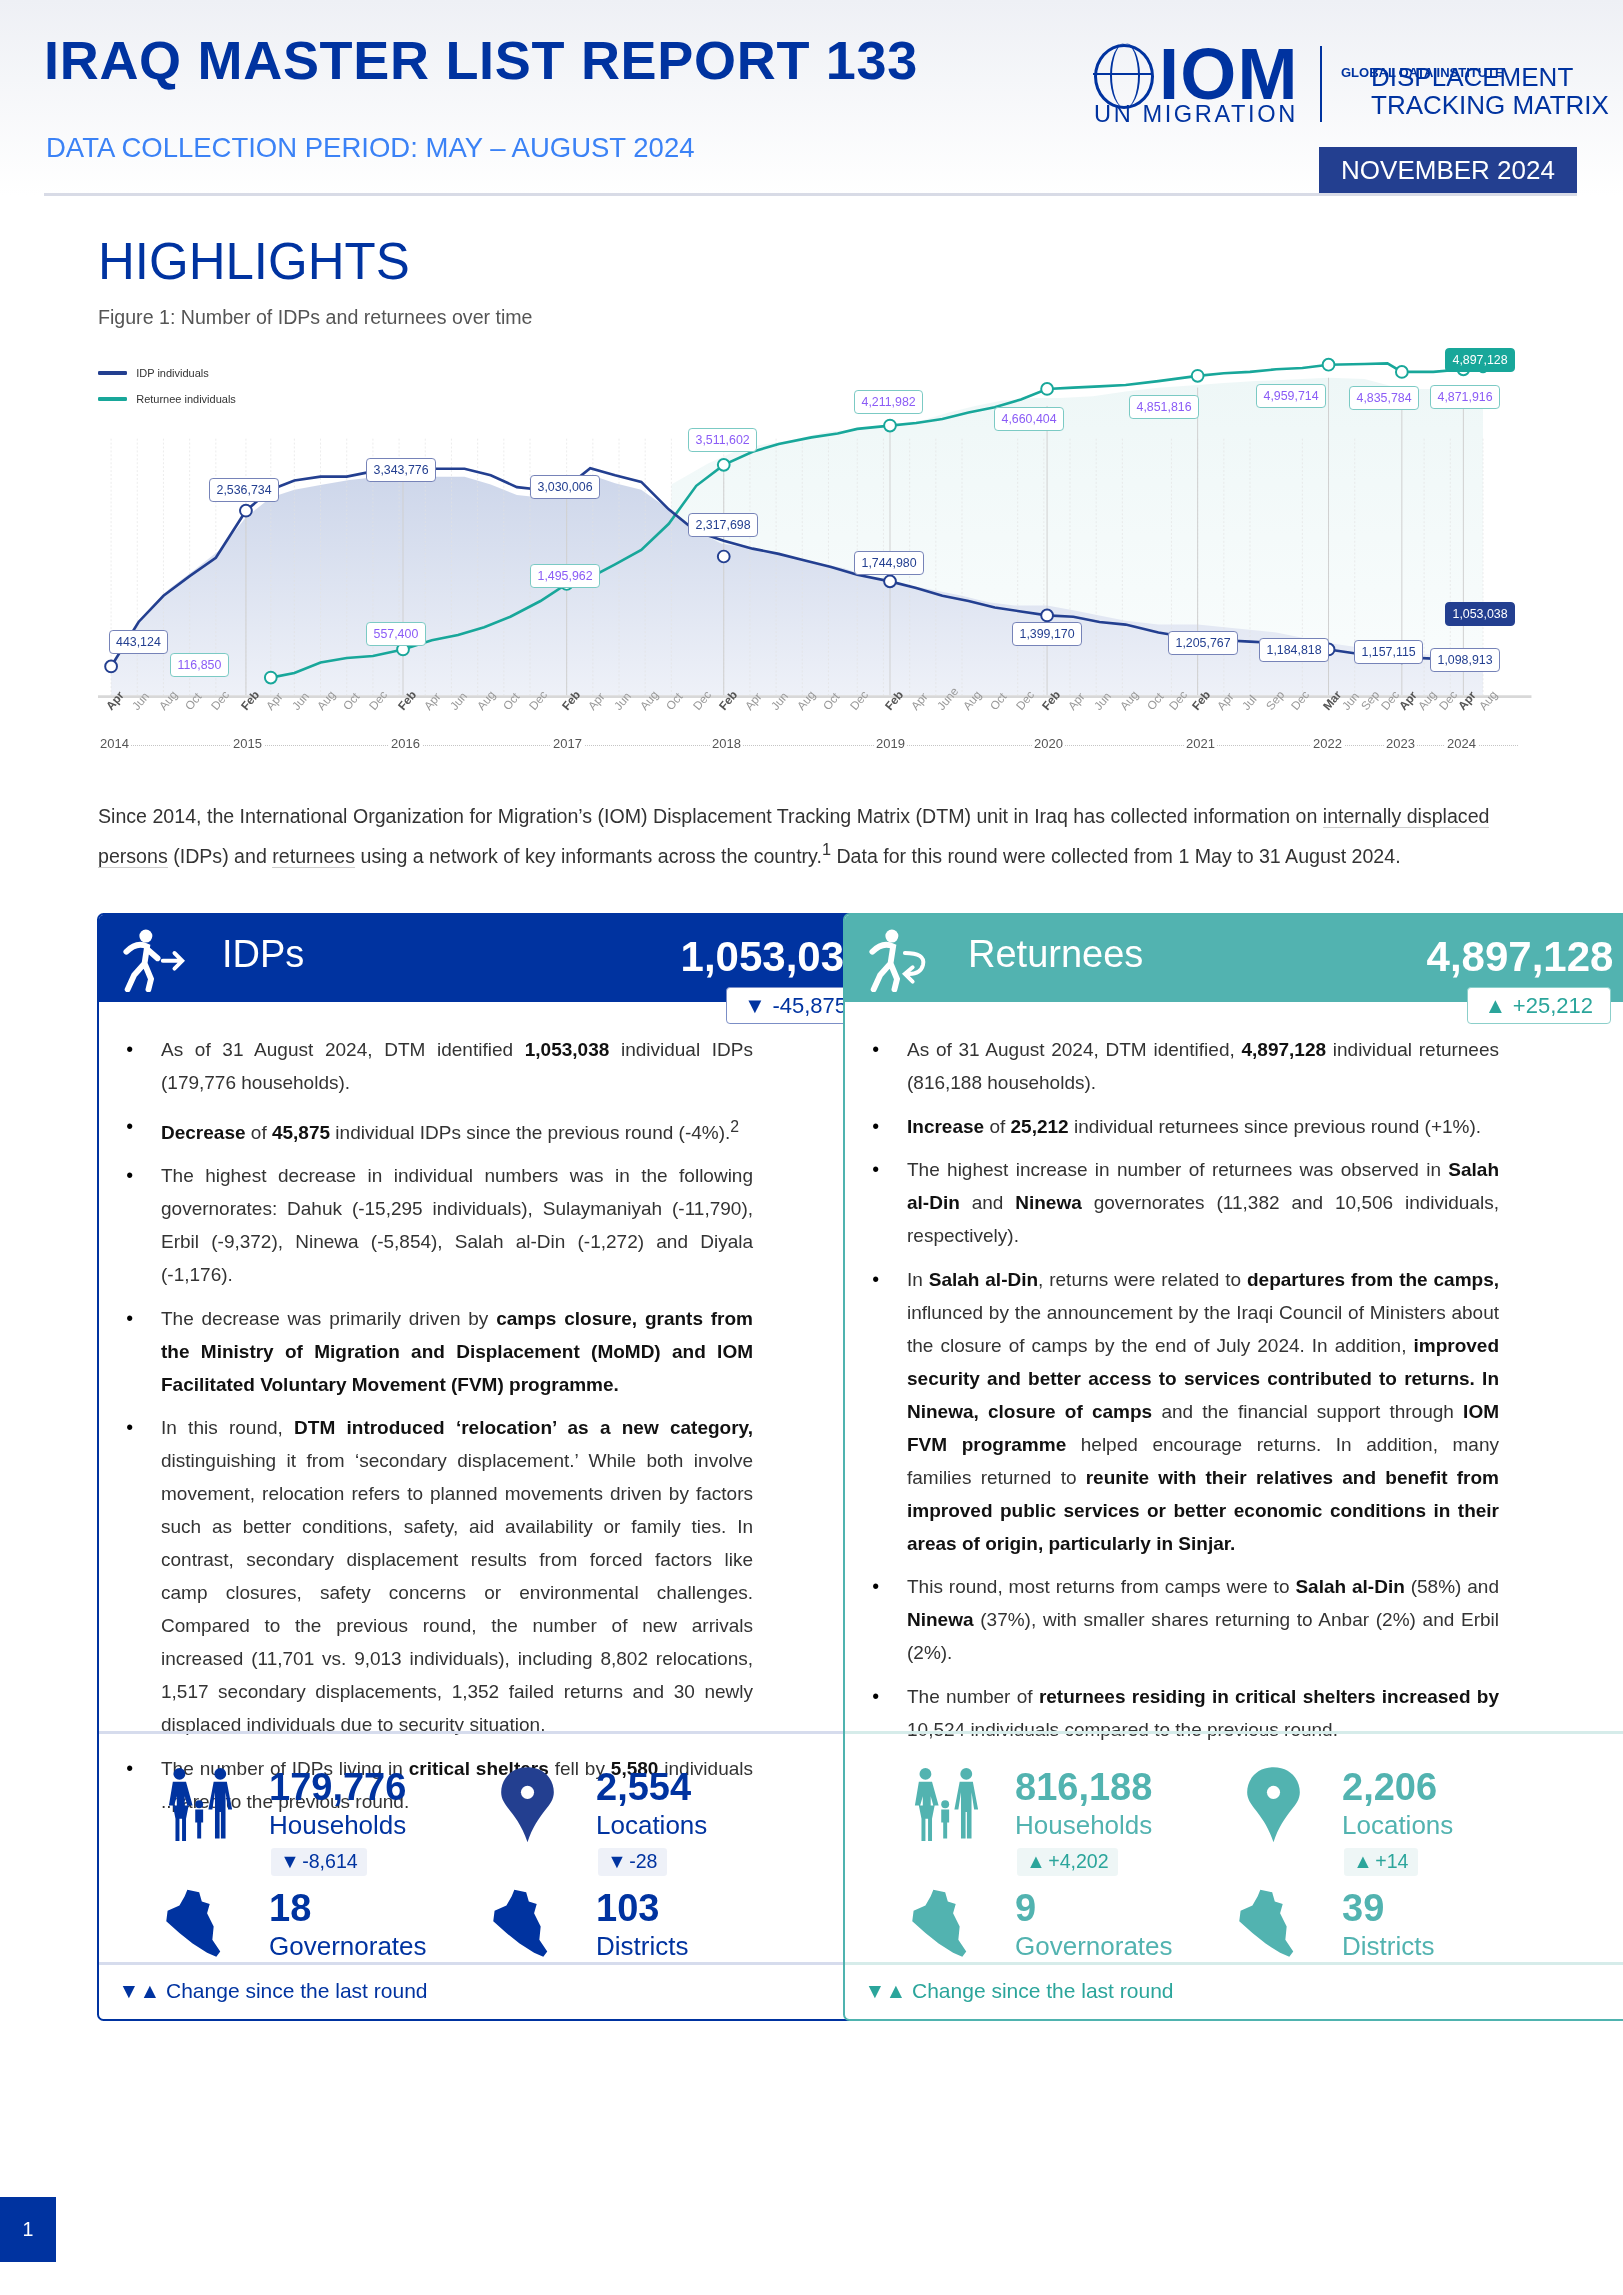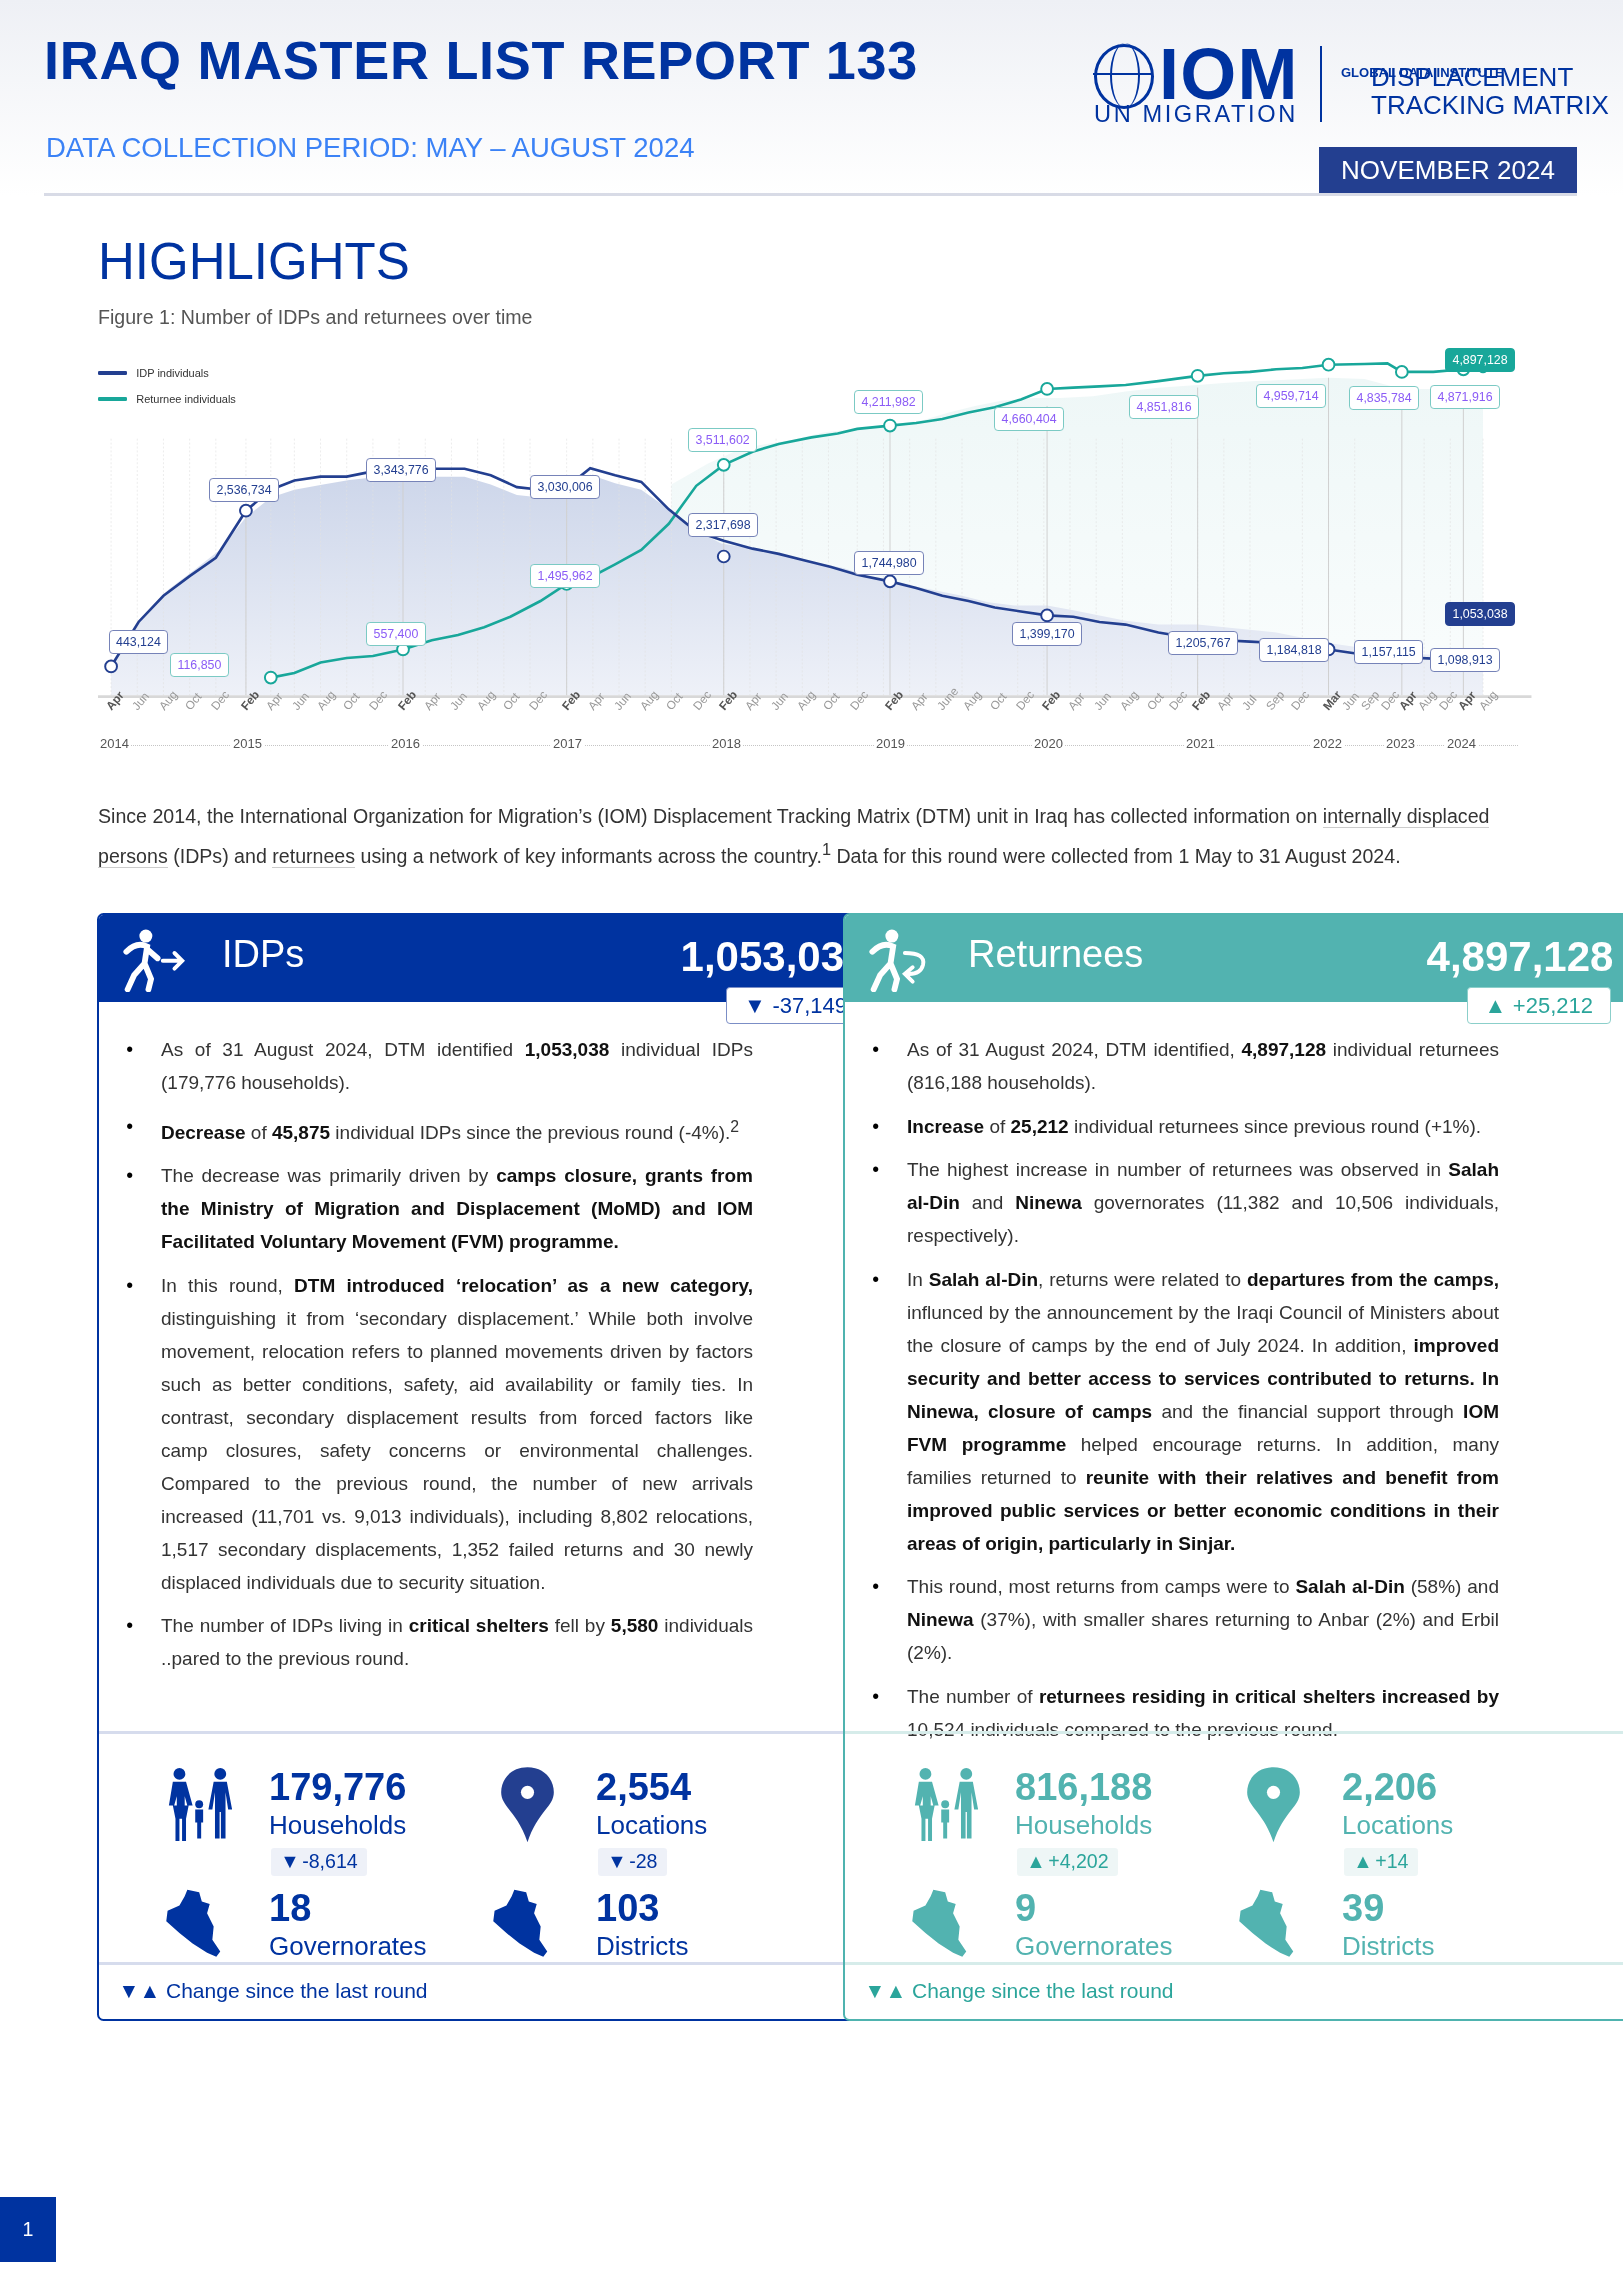--- a/index.html
+++ b/index.html
@@ -328,25 +328,26 @@
     <svg class="panel-icon" viewBox="0 0 110 100">
       <circle cx="44" cy="14" r="10" fill="#fff"></circle>
       <path d="M14 38 Q30 22 46 30 L42 56 L52 80 L48 96 M42 56 L26 74 L16 96 M46 34 L62 48" fill="none" stroke="#fff" stroke-width="9" stroke-linecap="round"></path>
       <path d="M70 52 L100 52 M88 40 L100 52 L88 64" fill="none" stroke="#fff" stroke-width="6" stroke-linecap="round"></path>
     </svg>
     <div class="panel-title">IDPs</div>
     <div class="panel-total">1,053,038</div>
   </div>
   <div class="panel-change">
     <span>▼</span>
-    <span>-37,149</span>
+    <span>-45,875</span>
   </div>
   <ul class="bullets" style="top:118px">
     <li><span>As of 31 August 2024, DTM identified </span><b>1,053,038</b><span> individual IDPs (179,776 households).</span></li>
     <li><b>Decrease</b><span> of </span><b>45,875</b><span> individual IDPs since the previous round (-4%).</span><sup>2</sup></li>
+    <li><span>The highest decrease in individual numbers was in the following governorates: Dahuk (-15,295 individuals), Sulaymaniyah (-11,790), Erbil (-9,372), Ninewa (-5,854), Salah al-Din (-1,272) and Diyala (-1,176).</span></li>
     <li><span>The decrease was primarily driven by </span><b>camps closure, grants from the Ministry of Migration and Displacement (MoMD) and IOM Facilitated Voluntary Movement (FVM) programme.</b></li>
     <li><span>In this round, </span><b>DTM introduced ‘relocation’ as a new category,</b><span> distinguishing it from ‘secondary displacement.’ While both involve movement, relocation refers to planned movements driven by factors such as better conditions, safety, aid availability or family ties. In contrast, secondary displacement results from forced factors like camp closures, safety concerns or environmental challenges. Compared to the previous round, the number of new arrivals increased (11,701 vs. 9,013 individuals), including 8,802 relocations, 1,517 secondary displacements, 1,352 failed returns and 30 newly displaced individuals due to security situation.</span></li>
     <li><span>The number of IDPs living in </span><b>critical shelters</b><span> fell by </span><b>5,580</b><span> individuals ..pared to the previous round.</span></li>
   </ul>
   <div class="panel-rule" style="top:816px"></div>
 
   <div class="stat" style="left:62px;top:851px">
     <svg class="stat-icon" viewBox="0 0 120 120">
       <g fill="#0033a0">
           <circle cx="28" cy="12" r="9"></circle>

